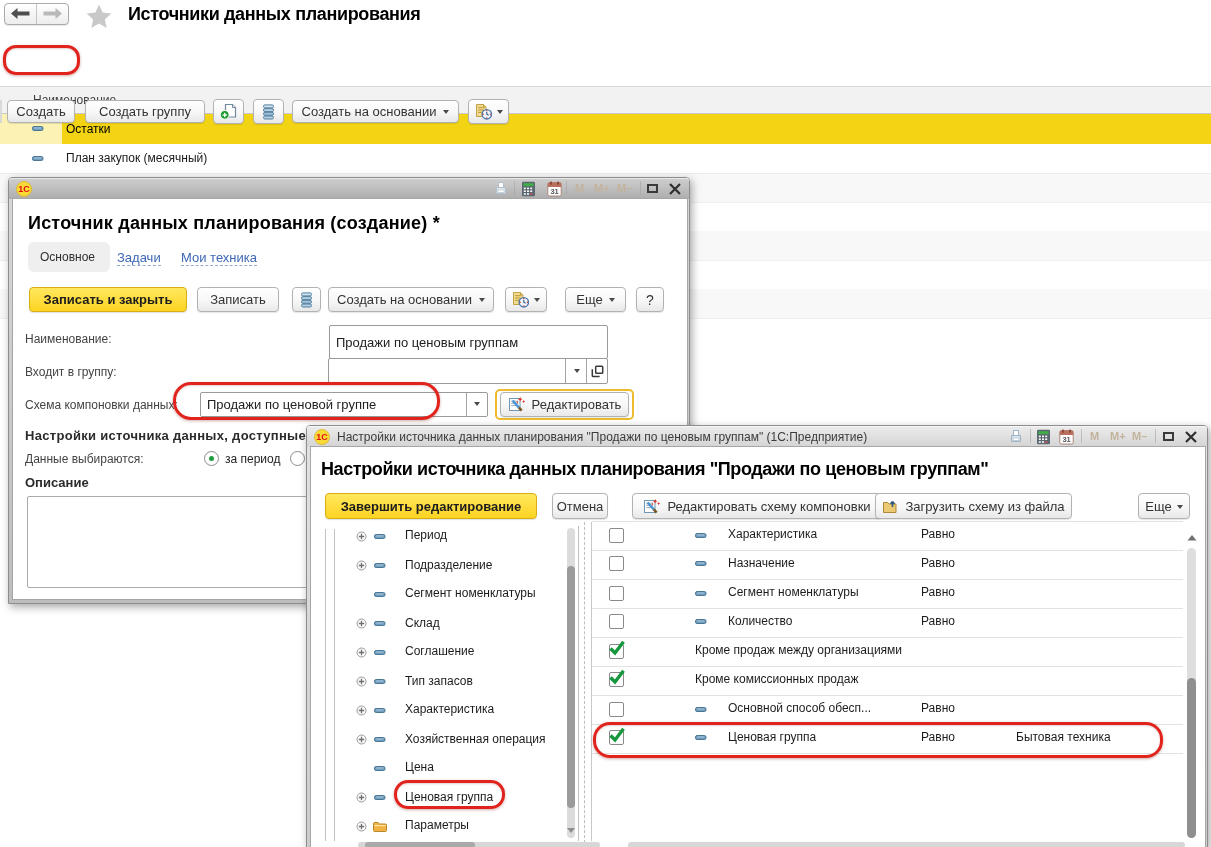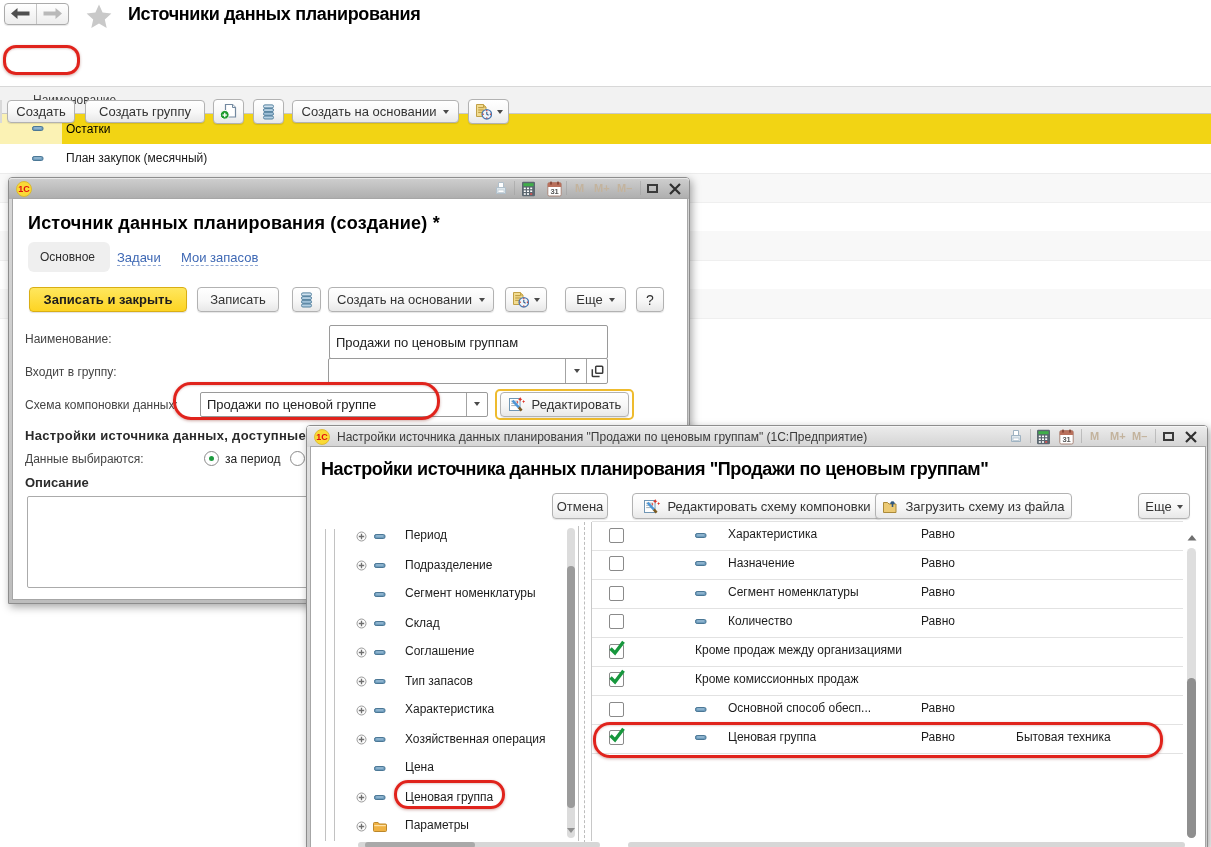--- a/index.html
+++ b/index.html
@@ -167,21 +167,21 @@
     <div class="abs" style="left:638px;top:6px;width:11px;height:9px;border:2px solid #3a3a3a;"></div>
     <svg class="abs" style="left:660px;top:5px;" width="12" height="12" viewBox="0 0 12 12">
         <path d="M1 1 L11 11 M11 1 L1 11" stroke="#303030" stroke-width="2.2"></path>
       </svg>
   </div>
   <div class="cont" style="left:3px;top:20px;width:674px;height:400px;"></div>
     <div class="abs" style="left:19px;top:35px;font-size:18px;font-weight:bold;color:#000;white-space:nowrap;letter-spacing:0.2px;">Источник данных планирования (создание) *</div>
     <div class="abs" style="left:19px;top:64px;width:82px;height:30px;background:#efefef;border-radius:6px;"></div>
     <div class="txt" style="left:31px;top:72px;color:#2e2e2e;">Основное</div>
     <div class="lnk" style="left:108px;top:72px;">Задачи</div>
-    <div class="lnk" style="left:172px;top:72px;">Мои запасов</div>
+    <div class="lnk" style="left:172px;top:72px;">Мои техника</div>
 
     <div class="ybtn" style="left:20px;top:109px;width:158px;height:25px;">Записать и закрыть</div>
     <div class="btn" style="left:188px;top:109px;width:82px;height:25px;">Записать</div>
     <div class="btn" style="left:283px;top:109px;width:29px;height:25px;">
       <svg width="15" height="16" viewBox="0 0 15 16">
         <g stroke="#53809e">
           <rect x="2.5" y="0.9" width="10" height="3" rx="1.4" fill="#cfe1ee"></rect>
           <rect x="2.5" y="4.6" width="10" height="3" rx="1.4" fill="#b4cfe2"></rect>
           <rect x="2.5" y="8.3" width="10" height="3" rx="1.4" fill="#9fc0d8"></rect>
           <rect x="2.5" y="12" width="10" height="3" rx="1.4" fill="#b4cfe2"></rect>
@@ -302,20 +302,21 @@
     <div class="mtxt" style="left:825px;">M–</div>
     <div class="sep" style="left:848px;"></div>
     <div class="abs" style="left:856px;top:6px;width:11px;height:9px;border:2px solid #3a3a3a;"></div>
     <svg class="abs" style="left:878px;top:5px;" width="12" height="12" viewBox="0 0 12 12">
         <path d="M1 1 L11 11 M11 1 L1 11" stroke="#303030" stroke-width="2.2"></path>
       </svg>
   </div>
   <div class="cont" style="left:3px;top:20px;width:894px;height:403px;"></div>
   <div class="abs" style="left:14px;top:33px;font-size:18px;font-weight:bold;color:#000;white-space:nowrap;letter-spacing:-0.4px;">Настройки источника данных планирования "Продажи по ценовым группам"</div>
 
+  <div class="ybtn" style="left:18px;top:67px;width:212px;height:26px;">Завершить редактирование</div>
   <div class="btn" style="left:245px;top:67px;width:56px;height:26px;">Отмена</div>
   <div class="btn" style="left:325px;top:67px;width:250px;height:26px;">
     <svg width="18" height="17" viewBox="0 0 18 17" style="margin-right:6px;">
         <rect x="1.5" y="2.5" width="10.5" height="12" fill="#fff" stroke="#7096b4"></rect>
         <rect x="3.2" y="4.6" width="7" height="1.1" fill="#aab6bd"></rect>
         <rect x="3.2" y="6.8" width="7" height="1.1" fill="#aab6bd"></rect>
         <rect x="3.2" y="9" width="5" height="1.1" fill="#aab6bd"></rect>
         <path d="M13.6 14.6 L10.6 11.2" stroke="#7a5a22" stroke-width="2.6"></path>
         <path d="M10.8 11.4 L4.6 4.6" stroke="#4d96d6" stroke-width="2.4"></path>
         <g fill="#e03226">

